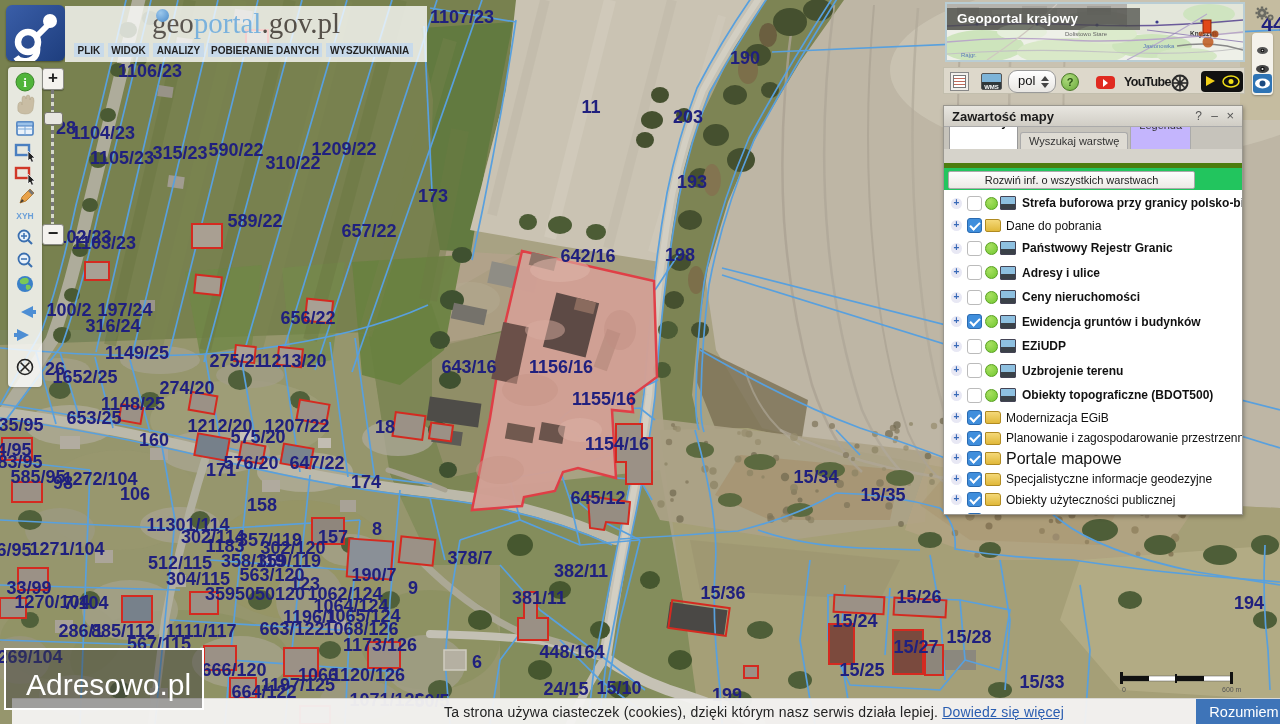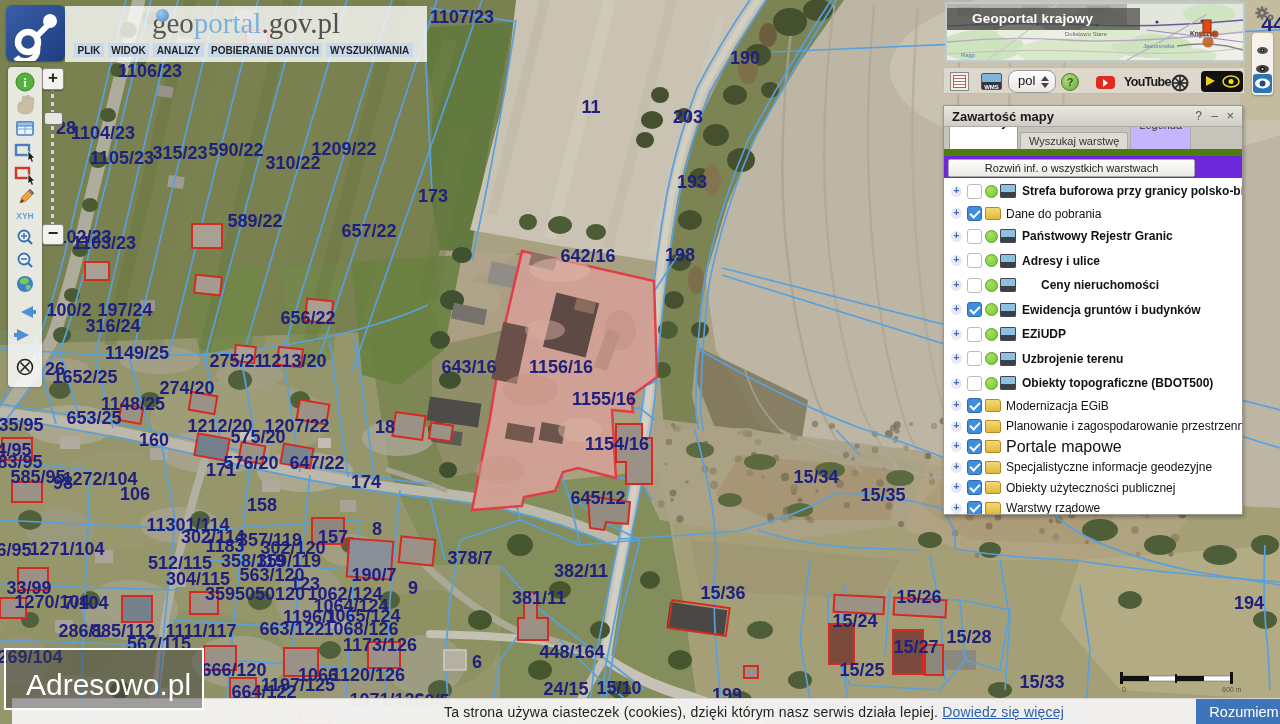--- a/index.html
+++ b/index.html
@@ -762,21 +762,21 @@
     <text x="118" y="32" font-size="6" fill="#666">Dolistowo Stare</text>
     <text x="196" y="44" font-size="6" fill="#5a7ab8">Jasionowka</text>
     <text x="243" y="32" font-size="6.5" font-weight="bold" fill="#333">Knyszyn</text>
     <rect x="256" y="16" width="8" height="13" fill="#e04818" stroke="#902808" stroke-width="1"></rect>
     <circle cx="261" cy="38" r="5.5" fill="#c06028" opacity="0.9"></circle>
     <circle cx="268" cy="30" r="3.5" fill="#a84818" opacity="0.9"></circle>
     <circle cx="254" cy="30" r="2.5" fill="#b85020" opacity="0.8"></circle>
     <path d="M200,26 L296,38" stroke="#9a8ab8" stroke-width="1" fill="none"></path>
   </svg>
   <div style="position:absolute;left:0;top:4px;width:193px;height:22px;background:rgba(70,72,66,.72);"></div>
-  <div style="position:absolute;left:25px;top:7px;font-size:13.5px;font-weight:700;color:#fff;letter-spacing:0.2px;">Geoportal krajowy</div>
+  <div style="position:absolute;left:10px;top:7px;font-size:13.5px;font-weight:700;color:#fff;letter-spacing:0.2px;">Geoportal krajowy</div>
 </div>
 
 <div class="ov" style="left:943px;top:67px;width:302px;height:27px;background:rgba(222,218,205,.92);border:1px solid #c2bead;box-sizing:border-box;"></div>
 <div class="ov" style="left:950px;top:72px;width:17px;height:17px;background:#f2f0ec;border:1px solid #888;">
   <div style="margin:2px;width:11px;height:11px;border:1px solid #777;background:repeating-linear-gradient(#fff 0 2px,#c06a5a 2px 3px),repeating-linear-gradient(90deg,rgba(255,255,255,0) 0 3px,rgba(120,120,200,.5) 3px 4px);"></div>
 </div>
 <div class="ov" style="left:981px;top:73px;width:19px;height:15px;background:linear-gradient(#7db4d8 55%,#30383a 55%);border:1px solid #555;border-radius:2px;color:#fff;font-size:6px;font-weight:700;text-align:center;line-height:26px;">WMS</div>
 <div class="ov" style="left:1008px;top:70px;width:46px;height:21px;background:linear-gradient(#fff,#e8e6e2);border:1px solid #999;border-radius:9px;font-size:13px;color:#111;">
   <span style="position:absolute;left:9px;top:2px;">pol</span>
   <span style="position:absolute;right:6px;top:5px;width:0;height:0;border-left:4px solid transparent;border-right:4px solid transparent;border-bottom:5px solid #444;"></span>
@@ -842,21 +842,21 @@
     <span style="position:absolute;left:8px;top:3px;font-size:13px;font-weight:700;color:#1a1a1a;">Zawartość mapy</span>
     <span style="position:absolute;right:40px;top:3px;font-size:12px;color:#555;">?</span>
     <span style="position:absolute;right:24px;top:3px;font-size:12px;color:#555;">–</span>
     <span style="position:absolute;right:8px;top:2px;font-size:13px;color:#555;">×</span>
   </div>
   <div style="height:22px;background:#c6c3bb;display:flex;align-items:flex-end;padding-left:5px;gap:2px;">
     <div style="background:#fff;border:1px solid #999;border-bottom:none;padding:20px 9px;font-size:12px;font-weight:700;color:#111;border-radius:3px 3px 0 0;">Warstwy</div>
     <div style="background:#dedbd3;border:1px solid #aaa;border-bottom:none;padding:2px 8px;font-size:11px;color:#333;border-radius:3px 3px 0 0;">Wyszukaj warstwę</div>
     <div style="background:#c4b5fd;border:1px solid #aaa;border-bottom:none;padding:18px 8px;font-size:11px;color:#333;border-radius:3px 3px 0 0;">Legenda</div>
   </div>
-  <div style="background:#6d28d9;border-top:7px solid #4d7c0f;padding:3px 4px 1px;">
+  <div style="background:#22c55e;border-top:5px solid #4d7c0f;padding:3px 4px 1px;margin-top:14px;">
     <div style="height:16px;width:245px;background:linear-gradient(#fdfdfd,#eceae5);border:1px solid #aaa;border-radius:2px;font-size:11px;color:#222;text-align:center;line-height:16px;">Rozwiń inf. o wszystkich warstwach</div>
   </div>
   <div id="rows" style="background:#fff;height:100%;padding-top:1px;">
         <div style="height:24.5px;display:flex;align-items:center;padding-left:7px;">
           <span style="flex:0 0 auto;width:11px;height:11px;border-radius:50%;background:#e8e8f4;color:#3a6ab8;font-size:10px;line-height:10px;text-align:center;font-weight:700;margin-right:5px;">+</span>
           <span style="flex:0 0 auto;width:13px;height:13px;background:#fff;border:1px solid #bbb;border-radius:3px;margin-right:3px;"></span>
           <span style="flex:0 0 auto;width:11px;height:11px;border-radius:50%;background:radial-gradient(circle at 35% 30%,#a8e060,#72c832);border:1px solid #58a020;margin-right:2px;"></span>
           <span style="flex:0 0 auto;width:14px;height:12px;background:linear-gradient(#8ec0e0 60%,#3a4148 60%);border:1px solid #445;border-radius:1px;margin-right:6px;"></span>
           <span style="font-size:12px;font-weight:700;color:#111;white-space:nowrap;">Strefa buforowa przy granicy polsko-białorus</span>
         </div>
@@ -880,21 +880,21 @@
           <span style="flex:0 0 auto;width:13px;height:13px;background:#fff;border:1px solid #bbb;border-radius:3px;margin-right:3px;"></span>
           <span style="flex:0 0 auto;width:11px;height:11px;border-radius:50%;background:radial-gradient(circle at 35% 30%,#a8e060,#72c832);border:1px solid #58a020;margin-right:2px;"></span>
           <span style="flex:0 0 auto;width:14px;height:12px;background:linear-gradient(#8ec0e0 60%,#3a4148 60%);border:1px solid #445;border-radius:1px;margin-right:6px;"></span>
           <span style="font-size:12px;font-weight:700;color:#111;white-space:nowrap;">Adresy i ulice</span>
         </div>
         <div style="height:24.5px;display:flex;align-items:center;padding-left:7px;">
           <span style="flex:0 0 auto;width:11px;height:11px;border-radius:50%;background:#e8e8f4;color:#3a6ab8;font-size:10px;line-height:10px;text-align:center;font-weight:700;margin-right:5px;">+</span>
           <span style="flex:0 0 auto;width:13px;height:13px;background:#fff;border:1px solid #bbb;border-radius:3px;margin-right:3px;"></span>
           <span style="flex:0 0 auto;width:11px;height:11px;border-radius:50%;background:radial-gradient(circle at 35% 30%,#a8e060,#72c832);border:1px solid #58a020;margin-right:2px;"></span>
           <span style="flex:0 0 auto;width:14px;height:12px;background:linear-gradient(#8ec0e0 60%,#3a4148 60%);border:1px solid #445;border-radius:1px;margin-right:6px;"></span>
-          <span style="font-size:12px;font-weight:700;color:#111;white-space:nowrap;margin-left:19px;">Ceny nieruchomości</span>
+          <span style="font-size:12px;font-weight:700;color:#111;white-space:nowrap;">Ceny nieruchomości</span>
         </div>
         <div style="height:24.5px;display:flex;align-items:center;padding-left:7px;">
           <span style="flex:0 0 auto;width:11px;height:11px;border-radius:50%;background:#e8e8f4;color:#3a6ab8;font-size:10px;line-height:10px;text-align:center;font-weight:700;margin-right:5px;">+</span>
           <span style="flex:0 0 auto;width:13px;height:13px;background:#3f8edc;border:1px solid #2a6ab0;border-radius:3px;margin-right:3px;">
             <span style="display:block;width:8px;height:4px;border-left:2px solid #fff;border-bottom:2px solid #fff;transform:rotate(-45deg);margin:2.5px 0 0 2px;"></span>
           </span>
           <span style="flex:0 0 auto;width:11px;height:11px;border-radius:50%;background:radial-gradient(circle at 35% 30%,#a8e060,#72c832);border:1px solid #58a020;margin-right:2px;"></span>
           <span style="flex:0 0 auto;width:14px;height:12px;background:linear-gradient(#8ec0e0 60%,#3a4148 60%);border:1px solid #445;border-radius:1px;margin-right:6px;"></span>
           <span style="font-size:12px;font-weight:700;color:#111;white-space:nowrap;">Ewidencja gruntów i budynków</span>
         </div>

